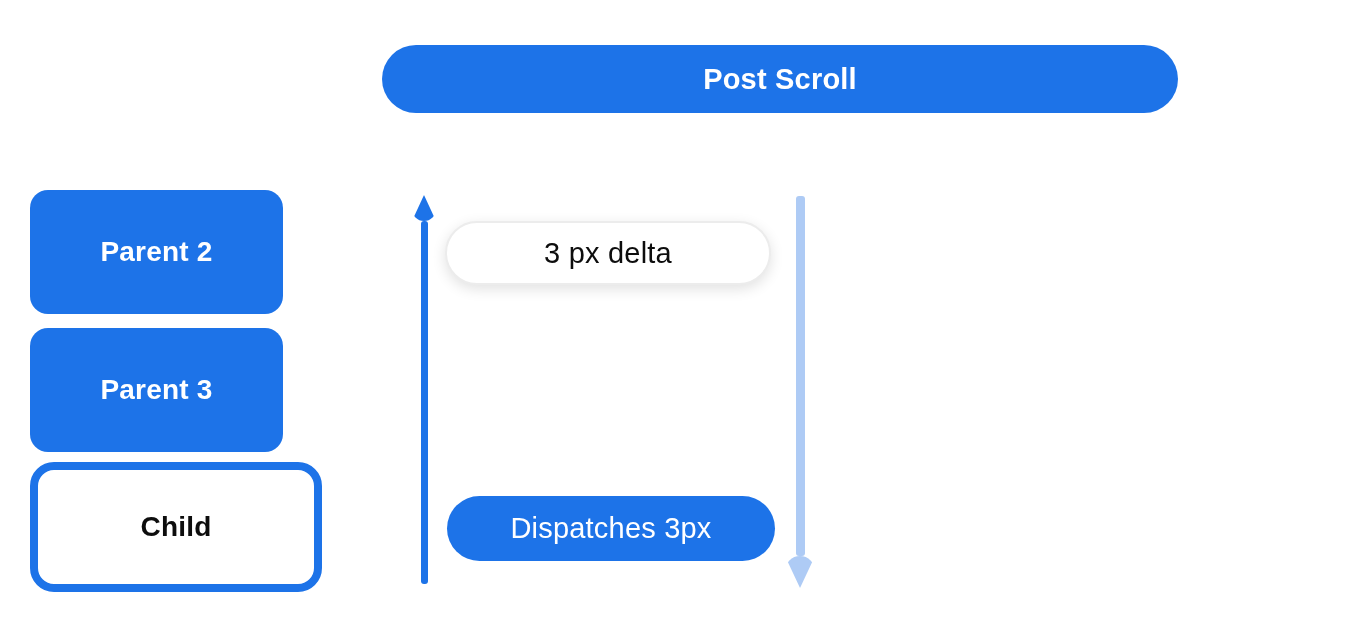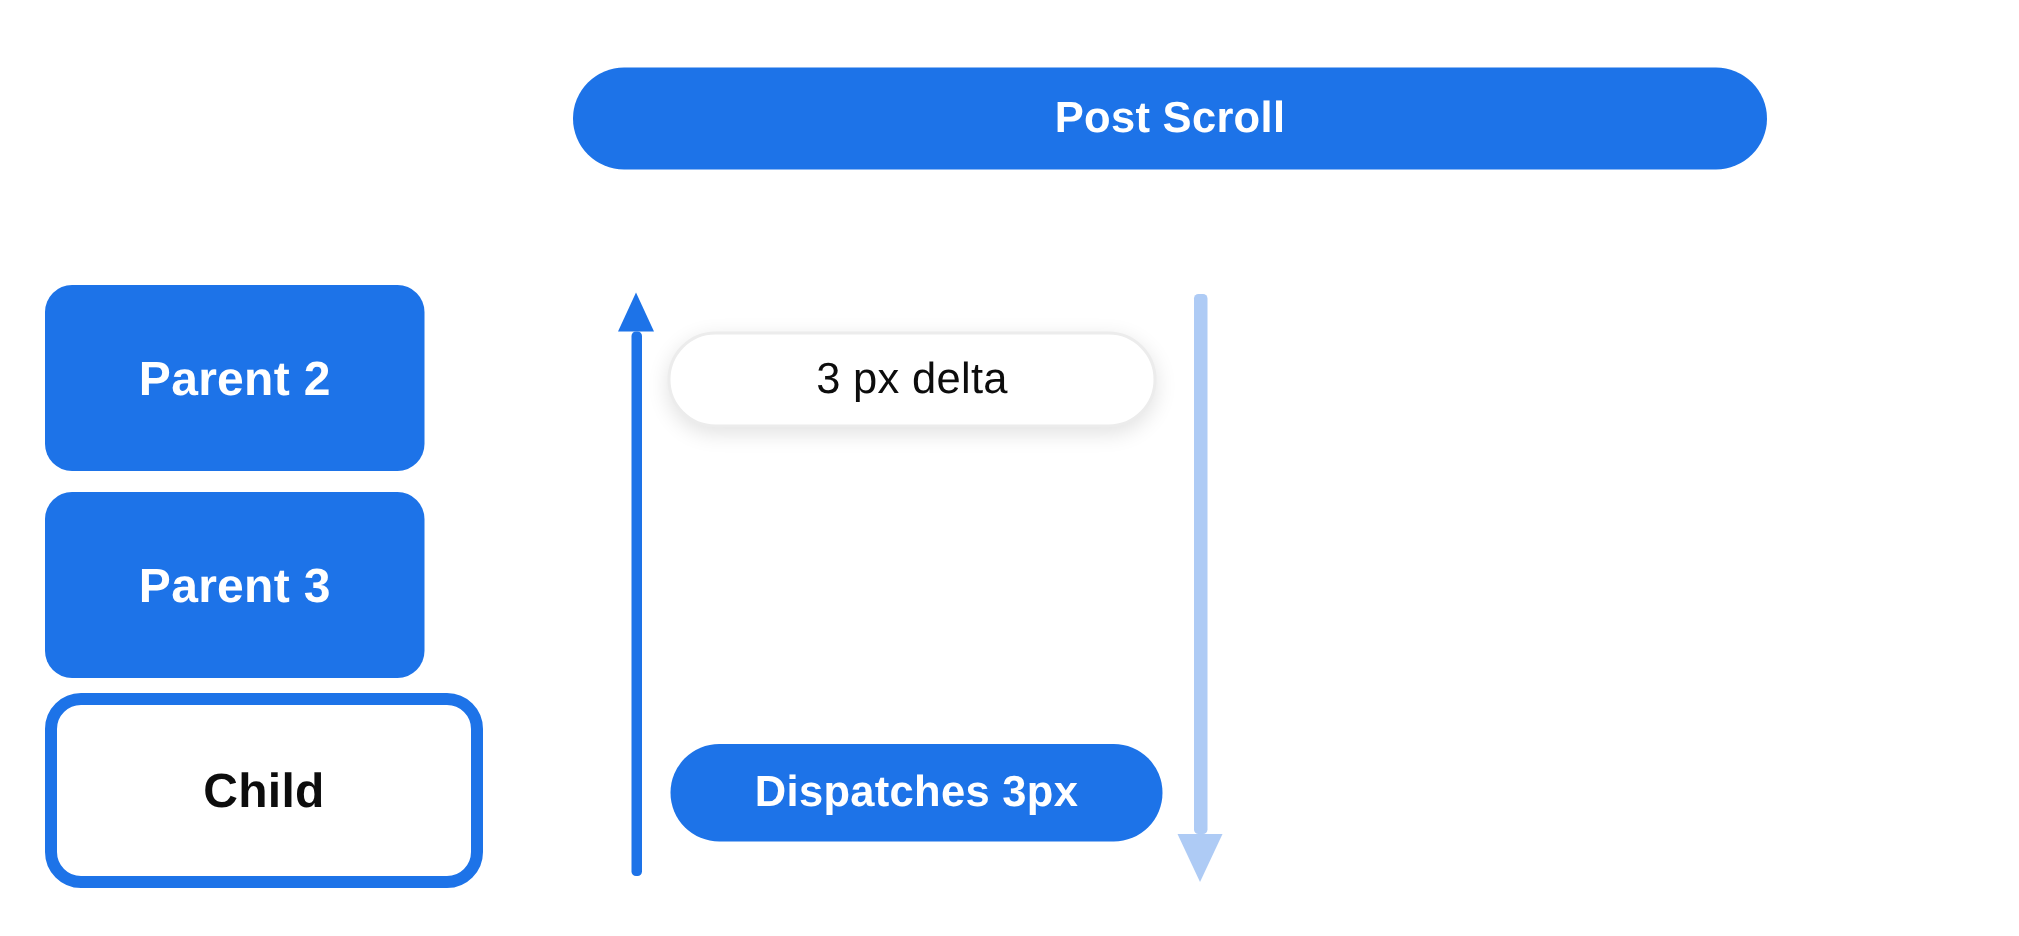--- a/index.html
+++ b/index.html
@@ -3,21 +3,21 @@
 <meta charset="utf-8">
 <style>
   :root{
     --primary-blue:#1d73e8;
     --light-blue:#aecbf5;
     --pill-border:#ececec;
     --text-black:#0d0d0d;
     --text-white:#ffffff;
     --background:#ffffff;
   }
-  *{margin:0;padding:0;box-sizing:border-box;}
+  *{margin:0;padding:0;box-sizing:border-box;border-radius:26px;}
   html,body{background:var(--background);}
   body{
     font-family:"Liberation Sans", sans-serif;
     -webkit-font-smoothing:antialiased;
   }
   .canvas{
     position:relative;
     width:1346px;
     height:624px;
     background:var(--background);
@@ -39,21 +39,21 @@
 
   
   .stack-box{
     position:absolute;
     left:30px;
     width:253px; height:124px;
     background:var(--primary-blue);
     border-radius:18px;
     display:flex; align-items:center; justify-content:center;
     color:var(--text-white);
-    font-size:32px; font-weight:700;
+    font-size:28px; font-weight:700;
     letter-spacing:.2px;
   }
   .stack-box.parent-2{top:190px;}
   .stack-box.parent-1{top:328px;}
   .stack-box.child{
     top:462px;
     width:292px; height:130px;
     background:var(--background);
     border:8px solid var(--primary-blue);
     border-radius:24px;
@@ -106,21 +106,21 @@
     letter-spacing:.2px;
   }
   .dispatch-pill{
     position:absolute;
     left:447px; top:496px;
     width:328px; height:65px;
     background:var(--primary-blue);
     border-radius:33px;
     display:flex; align-items:center; justify-content:center;
     color:var(--text-white);
-    font-size:29px; font-weight:700;
+    font-size:29px; font-weight:400;
     letter-spacing:.2px;
   }
 </style>
 </head>
 <body>
 
 <div class="canvas">
 
   <div class="post-scroll-pill">Post Scroll</div>
 

